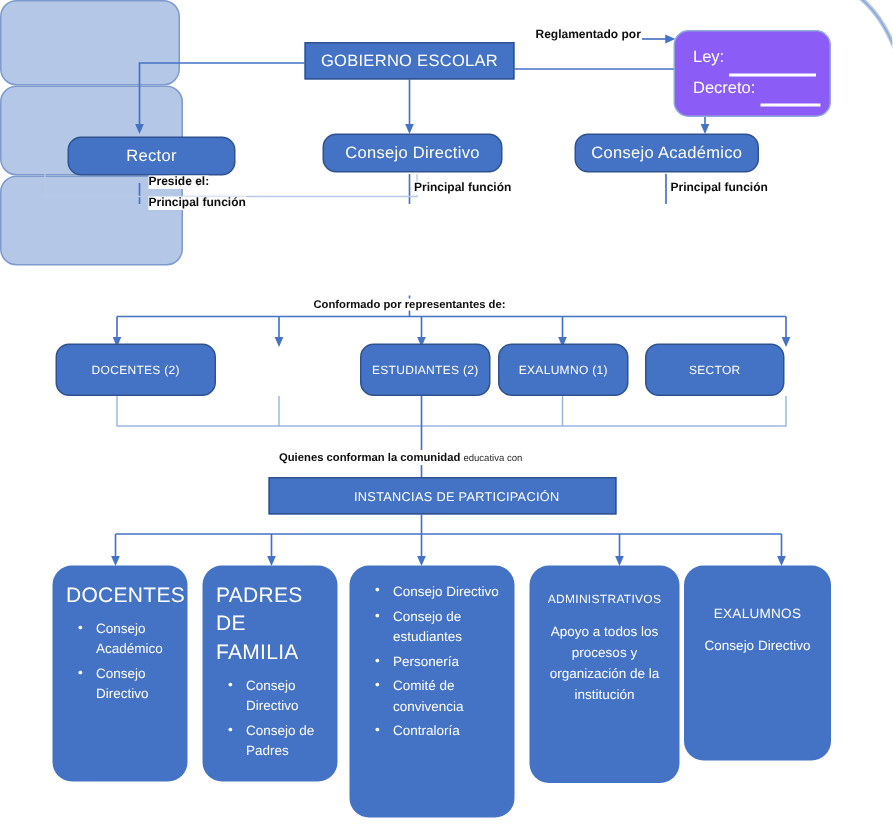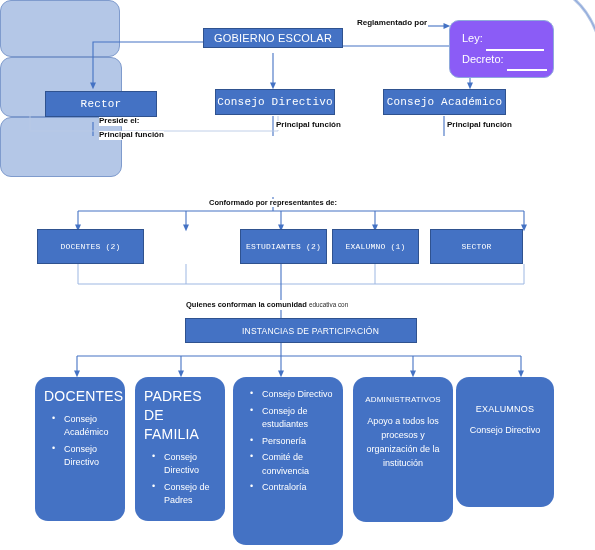--- a/index.html
+++ b/index.html
@@ -35,22 +35,21 @@
     text-align: center;
     color: #ffffff;
     z-index: 3;
   }
   
   .solid {
     background: #4472C4;
     border: 1px solid #2F528F;
   }
   .rounded {
-    border-radius: 0;
-    font-family: Liberation Mono, monospace;
+    border-radius: 9px;
   }
   
   .pale {
     background: #B4C7E7;
     border: 1px solid #7F9BCD;
     border-radius: 11px;
   }
   .label {
     position: absolute;
     color: #0d0d0d;
@@ -208,21 +207,21 @@
       <path d="M 281 356 L 281 374" marker-end="url(#ah)"></path>
       <path d="M 413 356 L 413 374" marker-end="url(#ah)"></path>
       <path d="M 521 356 L 521 374" marker-end="url(#ah)"></path>
     </g>
 
     <g stroke="#B9C9E5" stroke-width="0.9" fill="none">
       <path d="M 30 112 L 30 131 L 278 131 L 278 116"></path>
     </g>
   </svg>
 
-  <div class="node solid title-node" style="left:203px; top:28px; width:140px; height:20px;">
+  <div class="node solid title-node" style="left:203px; top:28px; width:140px; height:25px;">
     <span>GOBIERNO ESCOLAR</span>
   </div>
 
   <div class="legal-box" style="left:449px; top:8px; width:105px; height:58px;">
     <div>
       <span>Ley:</span>
       <span class="ul" style="width:58px;">&nbsp;</span>
     </div>
     <div>
       <span>Decreto:</span>
@@ -281,21 +280,21 @@
     <span>EXALUMNO (1)</span>
   </div>
   <div class="node solid rounded mid-node" style="left:430px; top:229px; width:93px; height:35px;">
     <span>SECTOR</span>
   </div>
 
   <div class="label" style="left:186px; top:301px; font-size:7.5px;">
     <span>Quienes conforman la comunidad</span><span>&nbsp;</span><span class="lite">educativa con</span>
   </div>
 
-  <div class="node solid mid-node" style="left:185px; top:318px; width:232px; height:25px; font-size:8.5px;padding-left:19px;">
+  <div class="node solid mid-node" style="left:179px; top:318px; width:232px; height:25px; font-size:8.5px;padding-left:19px;">
     <span>INSTANCIAS DE PARTICIPACIÓN</span>
   </div>
 
   <div class="bcol" style="left:35px; top:377px; width:90px; height:144px;">
     <h4>DOCENTES</h4>
     <ul>
       <li>Consejo Académico</li>
       <li>Consejo Directivo</li>
     </ul>
   </div>

